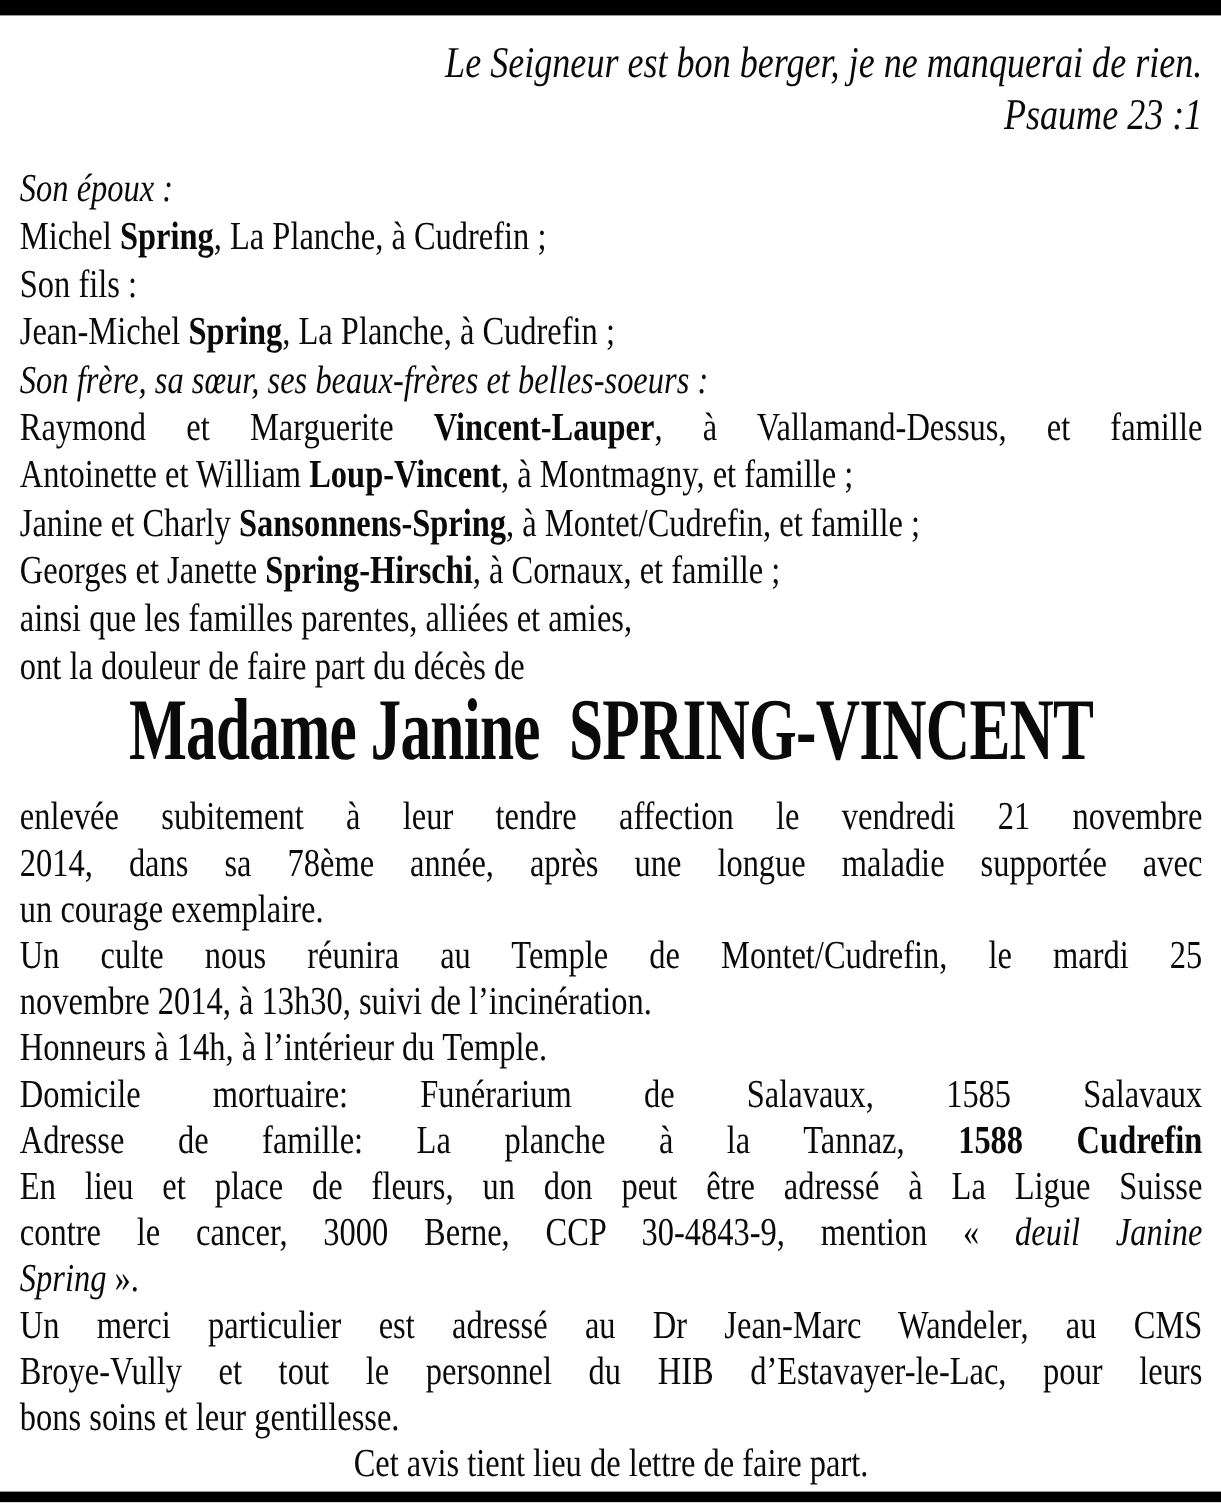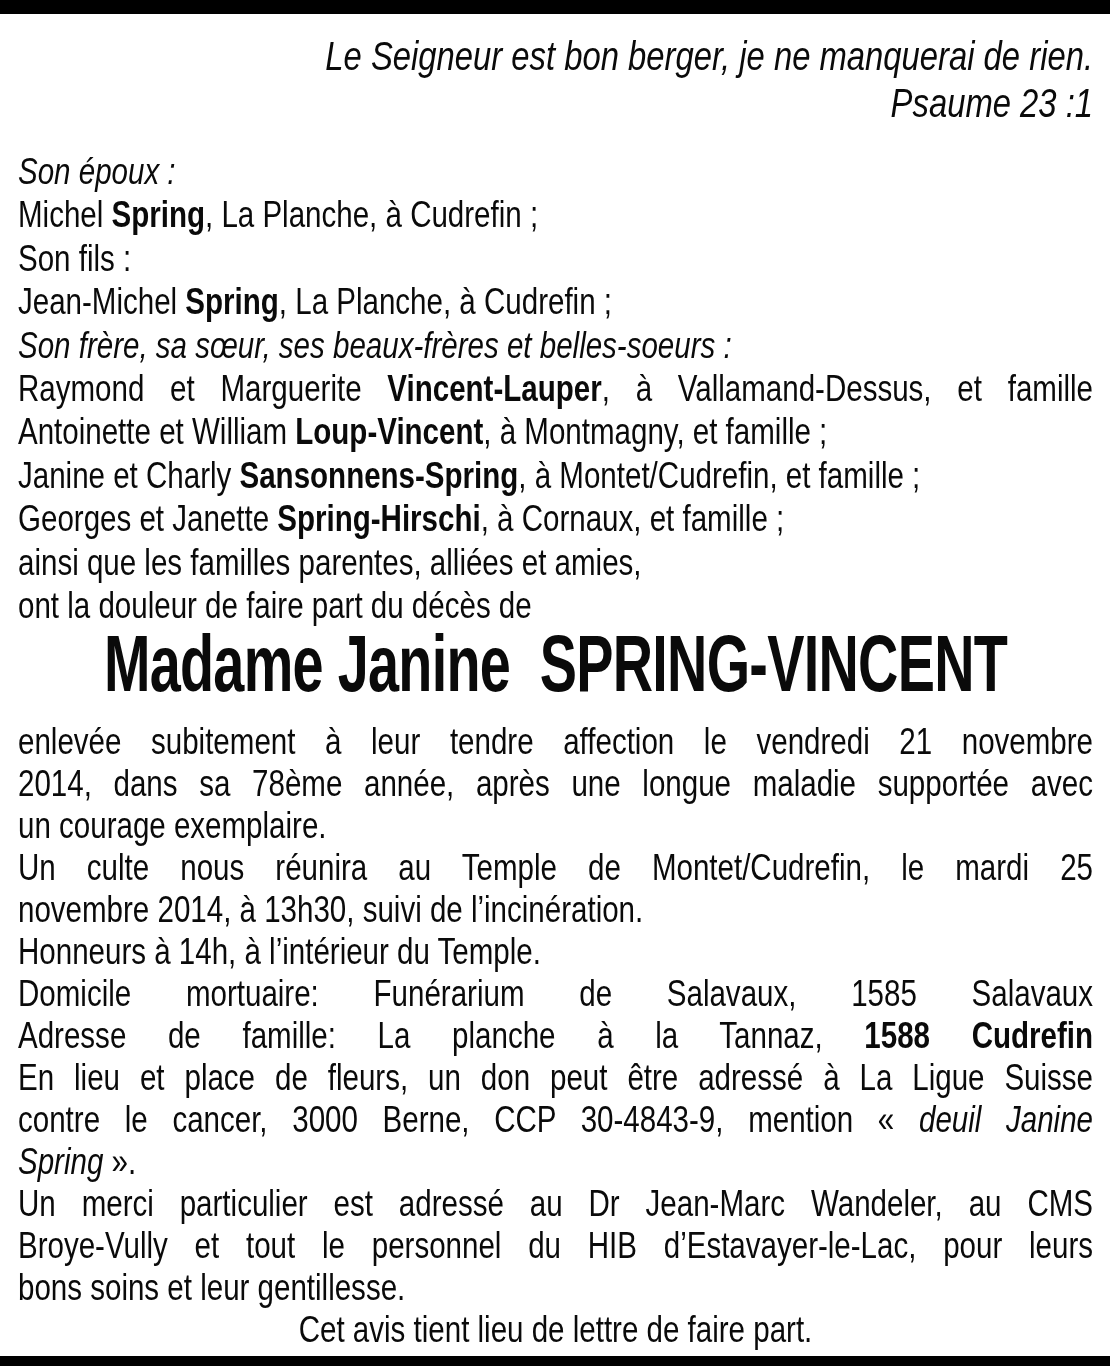--- a/index.html
+++ b/index.html
@@ -2,21 +2,21 @@
 <html lang="fr"><head>
 <meta charset="utf-8">
 <style>
   html, body { margin: 0; padding: 0; background: #ffffff; }
   .page {
     position: relative;
     width: 1110px;
     height: 1366px;
     background: #ffffff;
     overflow: hidden;
-    font-family: Liberation Sans, sans-serif;
+    font-family: Liberation Serif, serif;
     color: #0a0a0a;
   }
   .rule { position: absolute; left: 0; width: 1110px; background: #000000; }
   .rule.top { top: 0; height: 14px; }
   .rule.bottom { bottom: 0; height: 10px; }
 
   
   .content {
     position: absolute;
     left: 18px;

